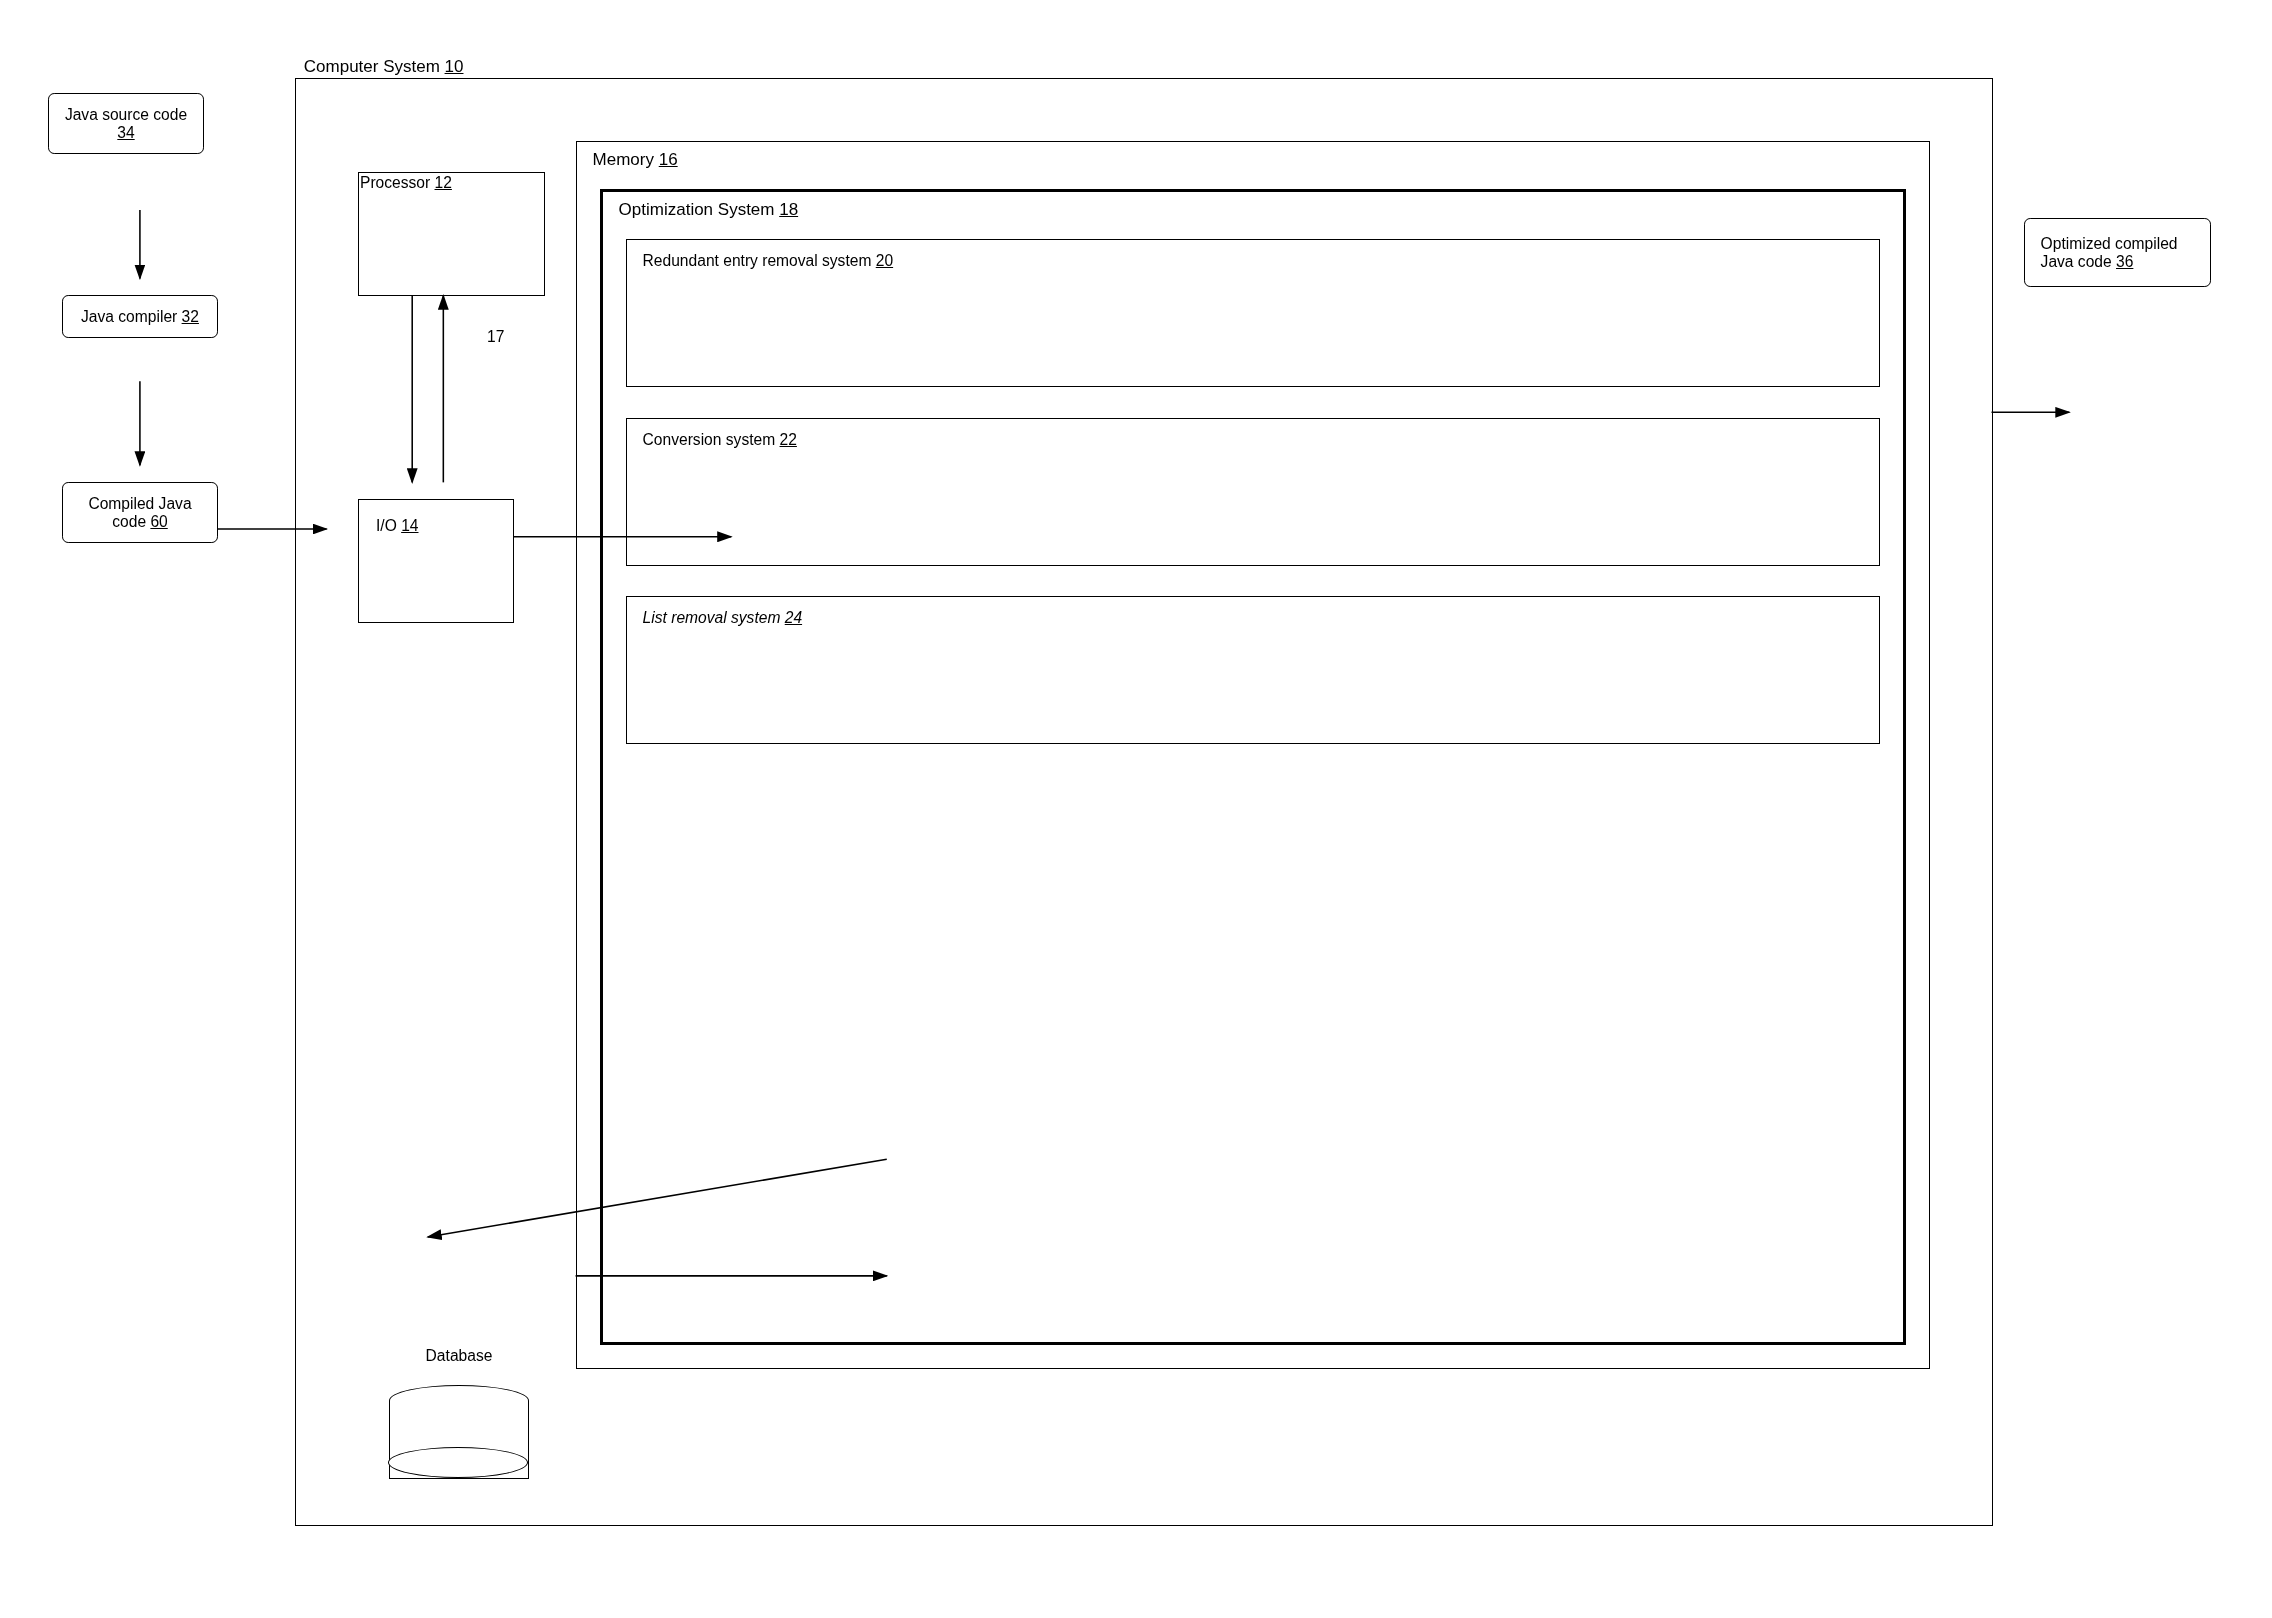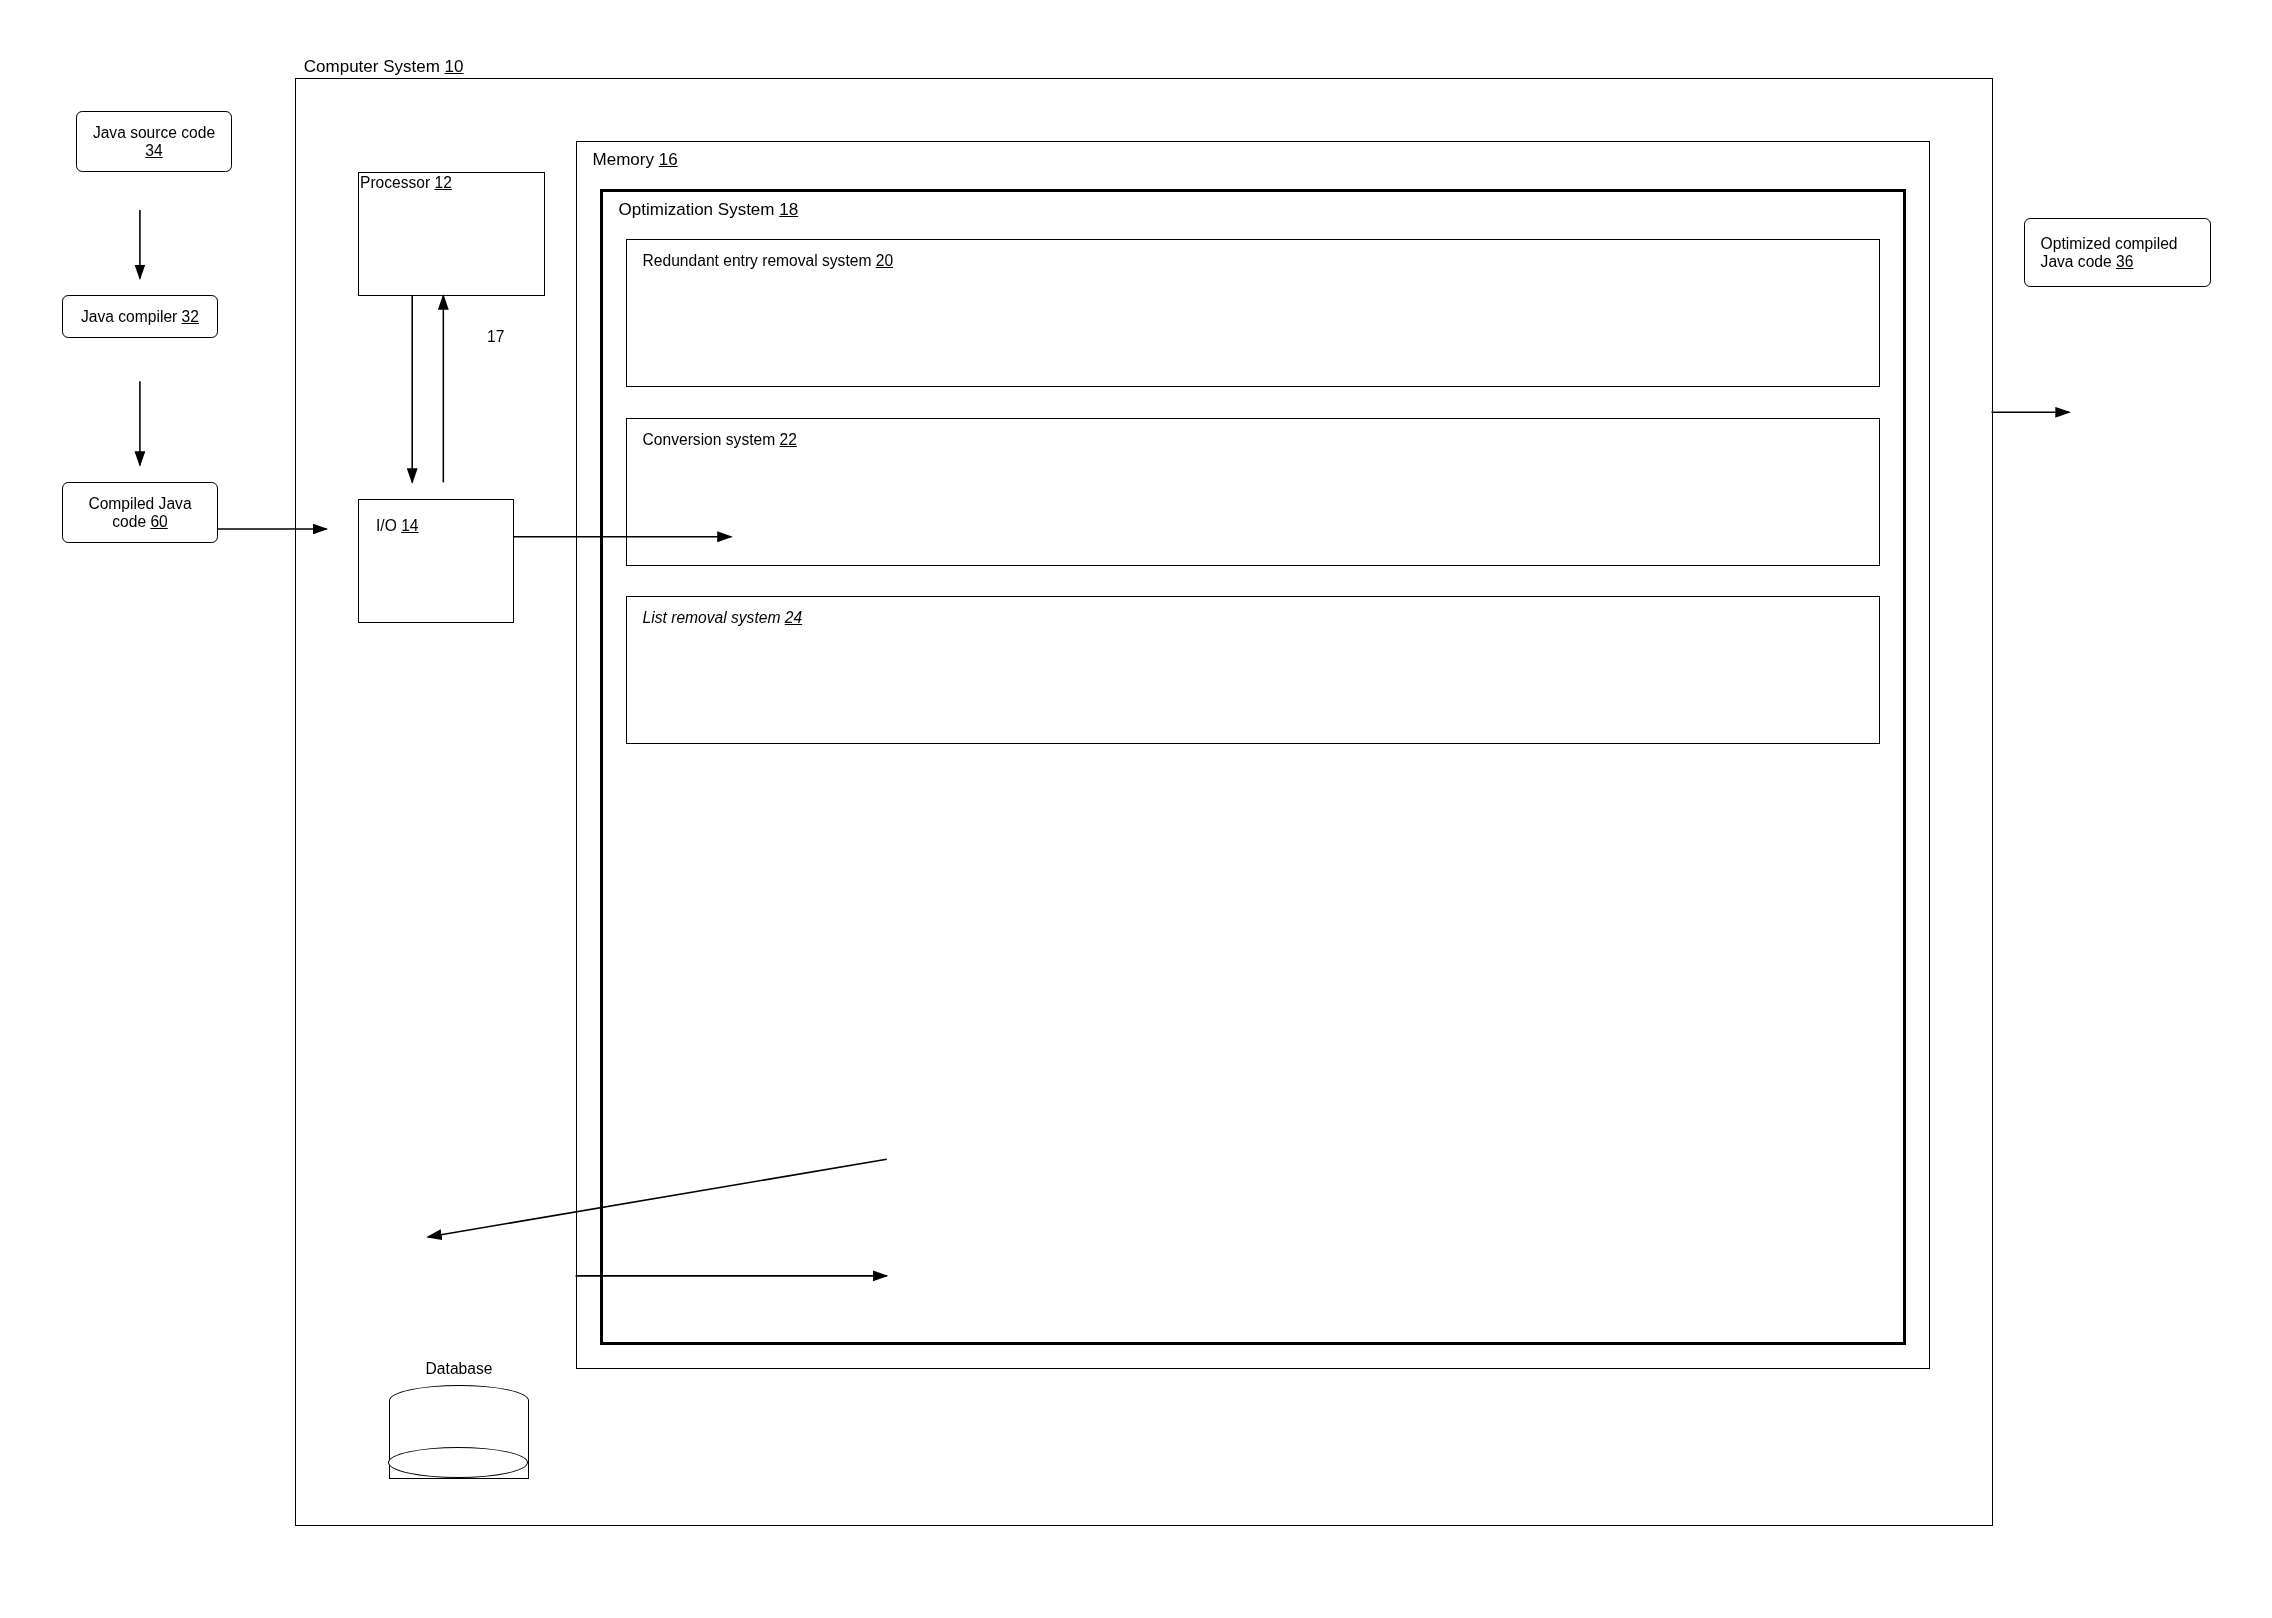--- a/index.html
+++ b/index.html
@@ -128,21 +128,21 @@
     .left-box {
       position: absolute;
       border: 1.6px solid #000;
       border-radius: 6.2px;
       text-align: center;
       padding: 11.7px 15.6px;
       font-size: 15.6px;
       width: 156px;
     }
 
-    .java-source { top: 62px; left: 45px; margin-top: 18px; }
+    .java-source { top: 62px; left: 17px; }
     .java-compiler { top: 264px; left: 31px; }
     .compiled-java { top: 451px; left: 31px; }
 
     
     .right-box {
       position: absolute;
       border: 1.6px solid #000;
       border-radius: 6.2px;
       padding: 15.6px;
       font-size: 15.6px;
@@ -157,21 +157,21 @@
     
     .database-container {
       position: absolute;
       bottom: 47px;
       left: 93px;
     }
 
     .database-label {
       font-size: 15.6px;
       text-align: center;
-      margin-bottom: 7px;
+      margin-bottom: 20px;
     }
 
     .cylinder {
       width: 140px;
       height: 93px;
       position: relative;
     }
 
     .cylinder-body {
       position: absolute;

